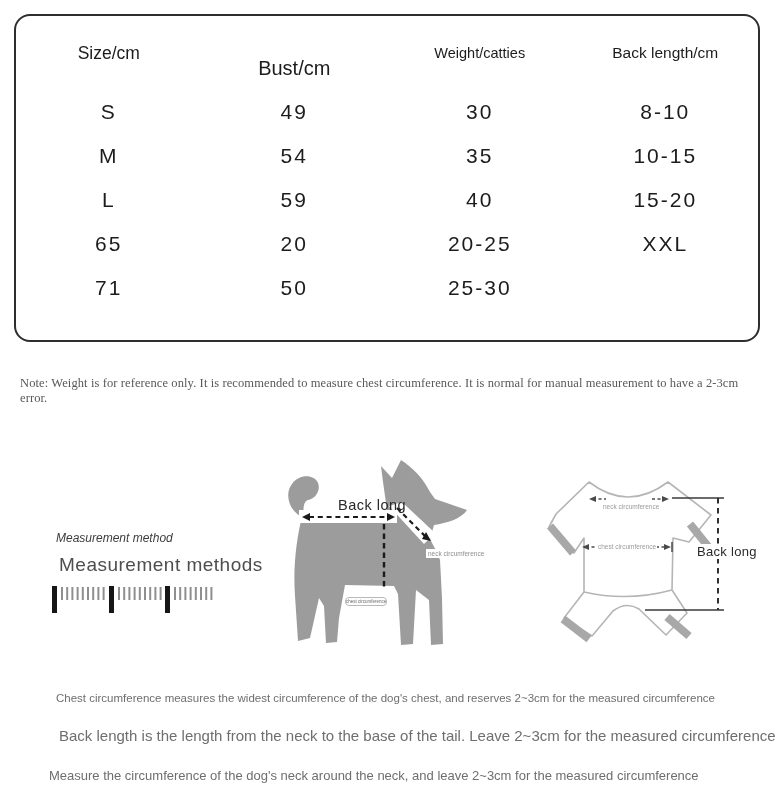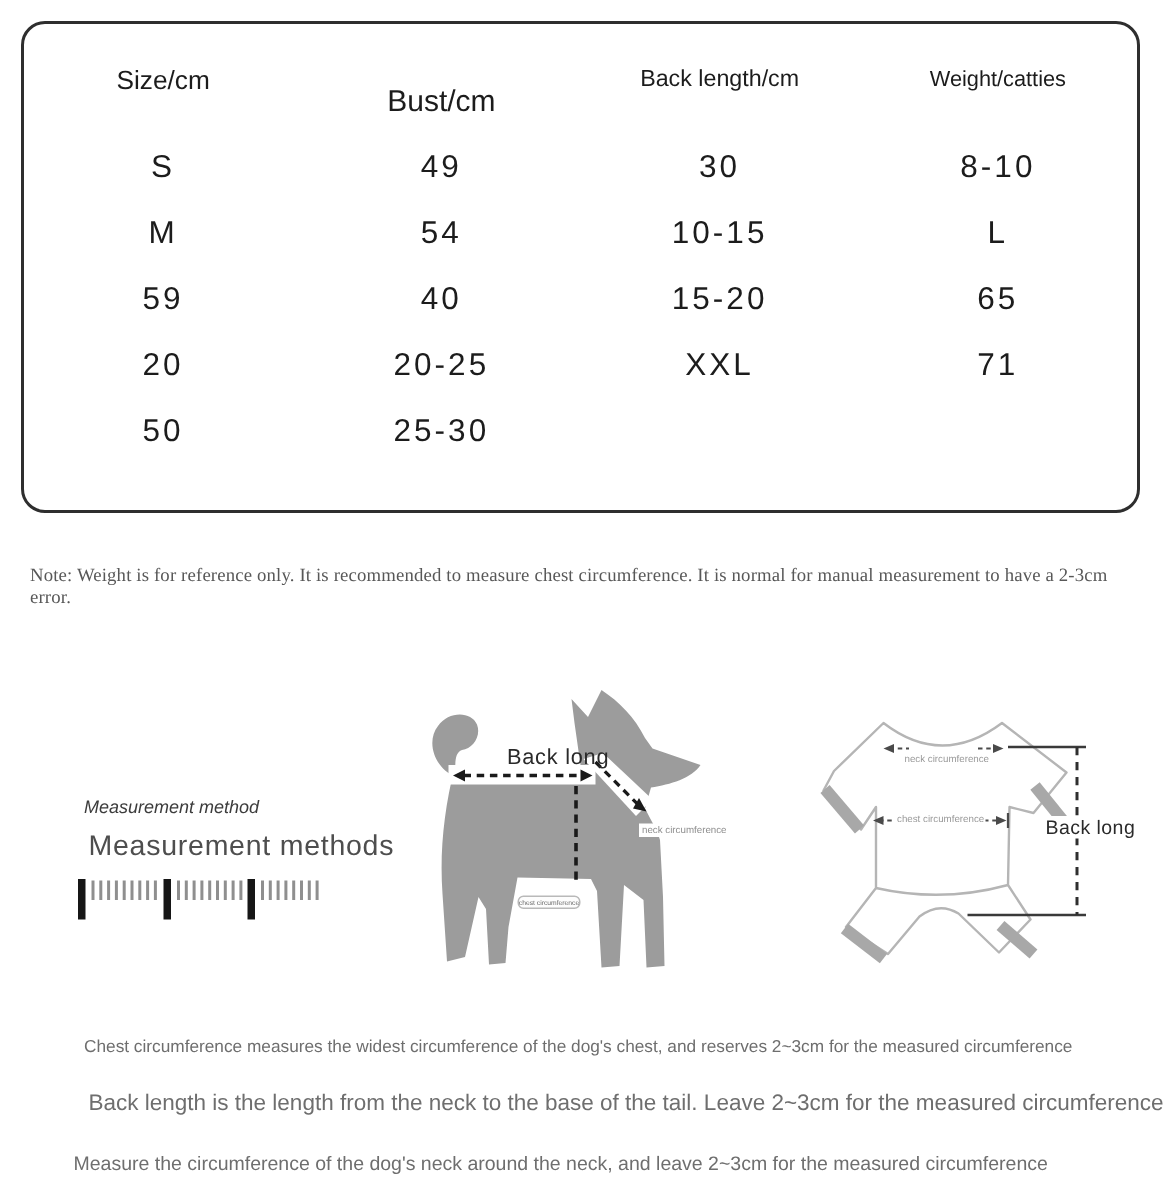--- a/index.html
+++ b/index.html
@@ -58,30 +58,31 @@
   .fn3 { left:49px; top:768px; font-size:13px; }
 </style>
 </head>
 <body>
 
 <div class="canvas">
 
   <div class="size-table">
     <div class="cell hdr h0">Size/cm</div>
     <div class="cell hdr h1">Bust/cm</div>
+    <div class="cell hdr h3">Weight/catties</div>
     <div class="cell hdr h2">Back length/cm</div>
-    <div class="cell hdr h3">Weight/catties</div>
 
     <div class="cell val">S</div>
     <div class="cell val">49</div>
     <div class="cell val">30</div>
     <div class="cell val">8-10</div>
 
     <div class="cell val">M</div>
     <div class="cell val">54</div>
+    <div class="cell val">35</div>
     <div class="cell val">10-15</div>
 
     <div class="cell val">L</div>
     <div class="cell val">59</div>
     <div class="cell val">40</div>
     <div class="cell val">15-20</div>
 
     <div class="cell val">65</div>
     <div class="cell val">20</div>
     <div class="cell val">20-25</div>

